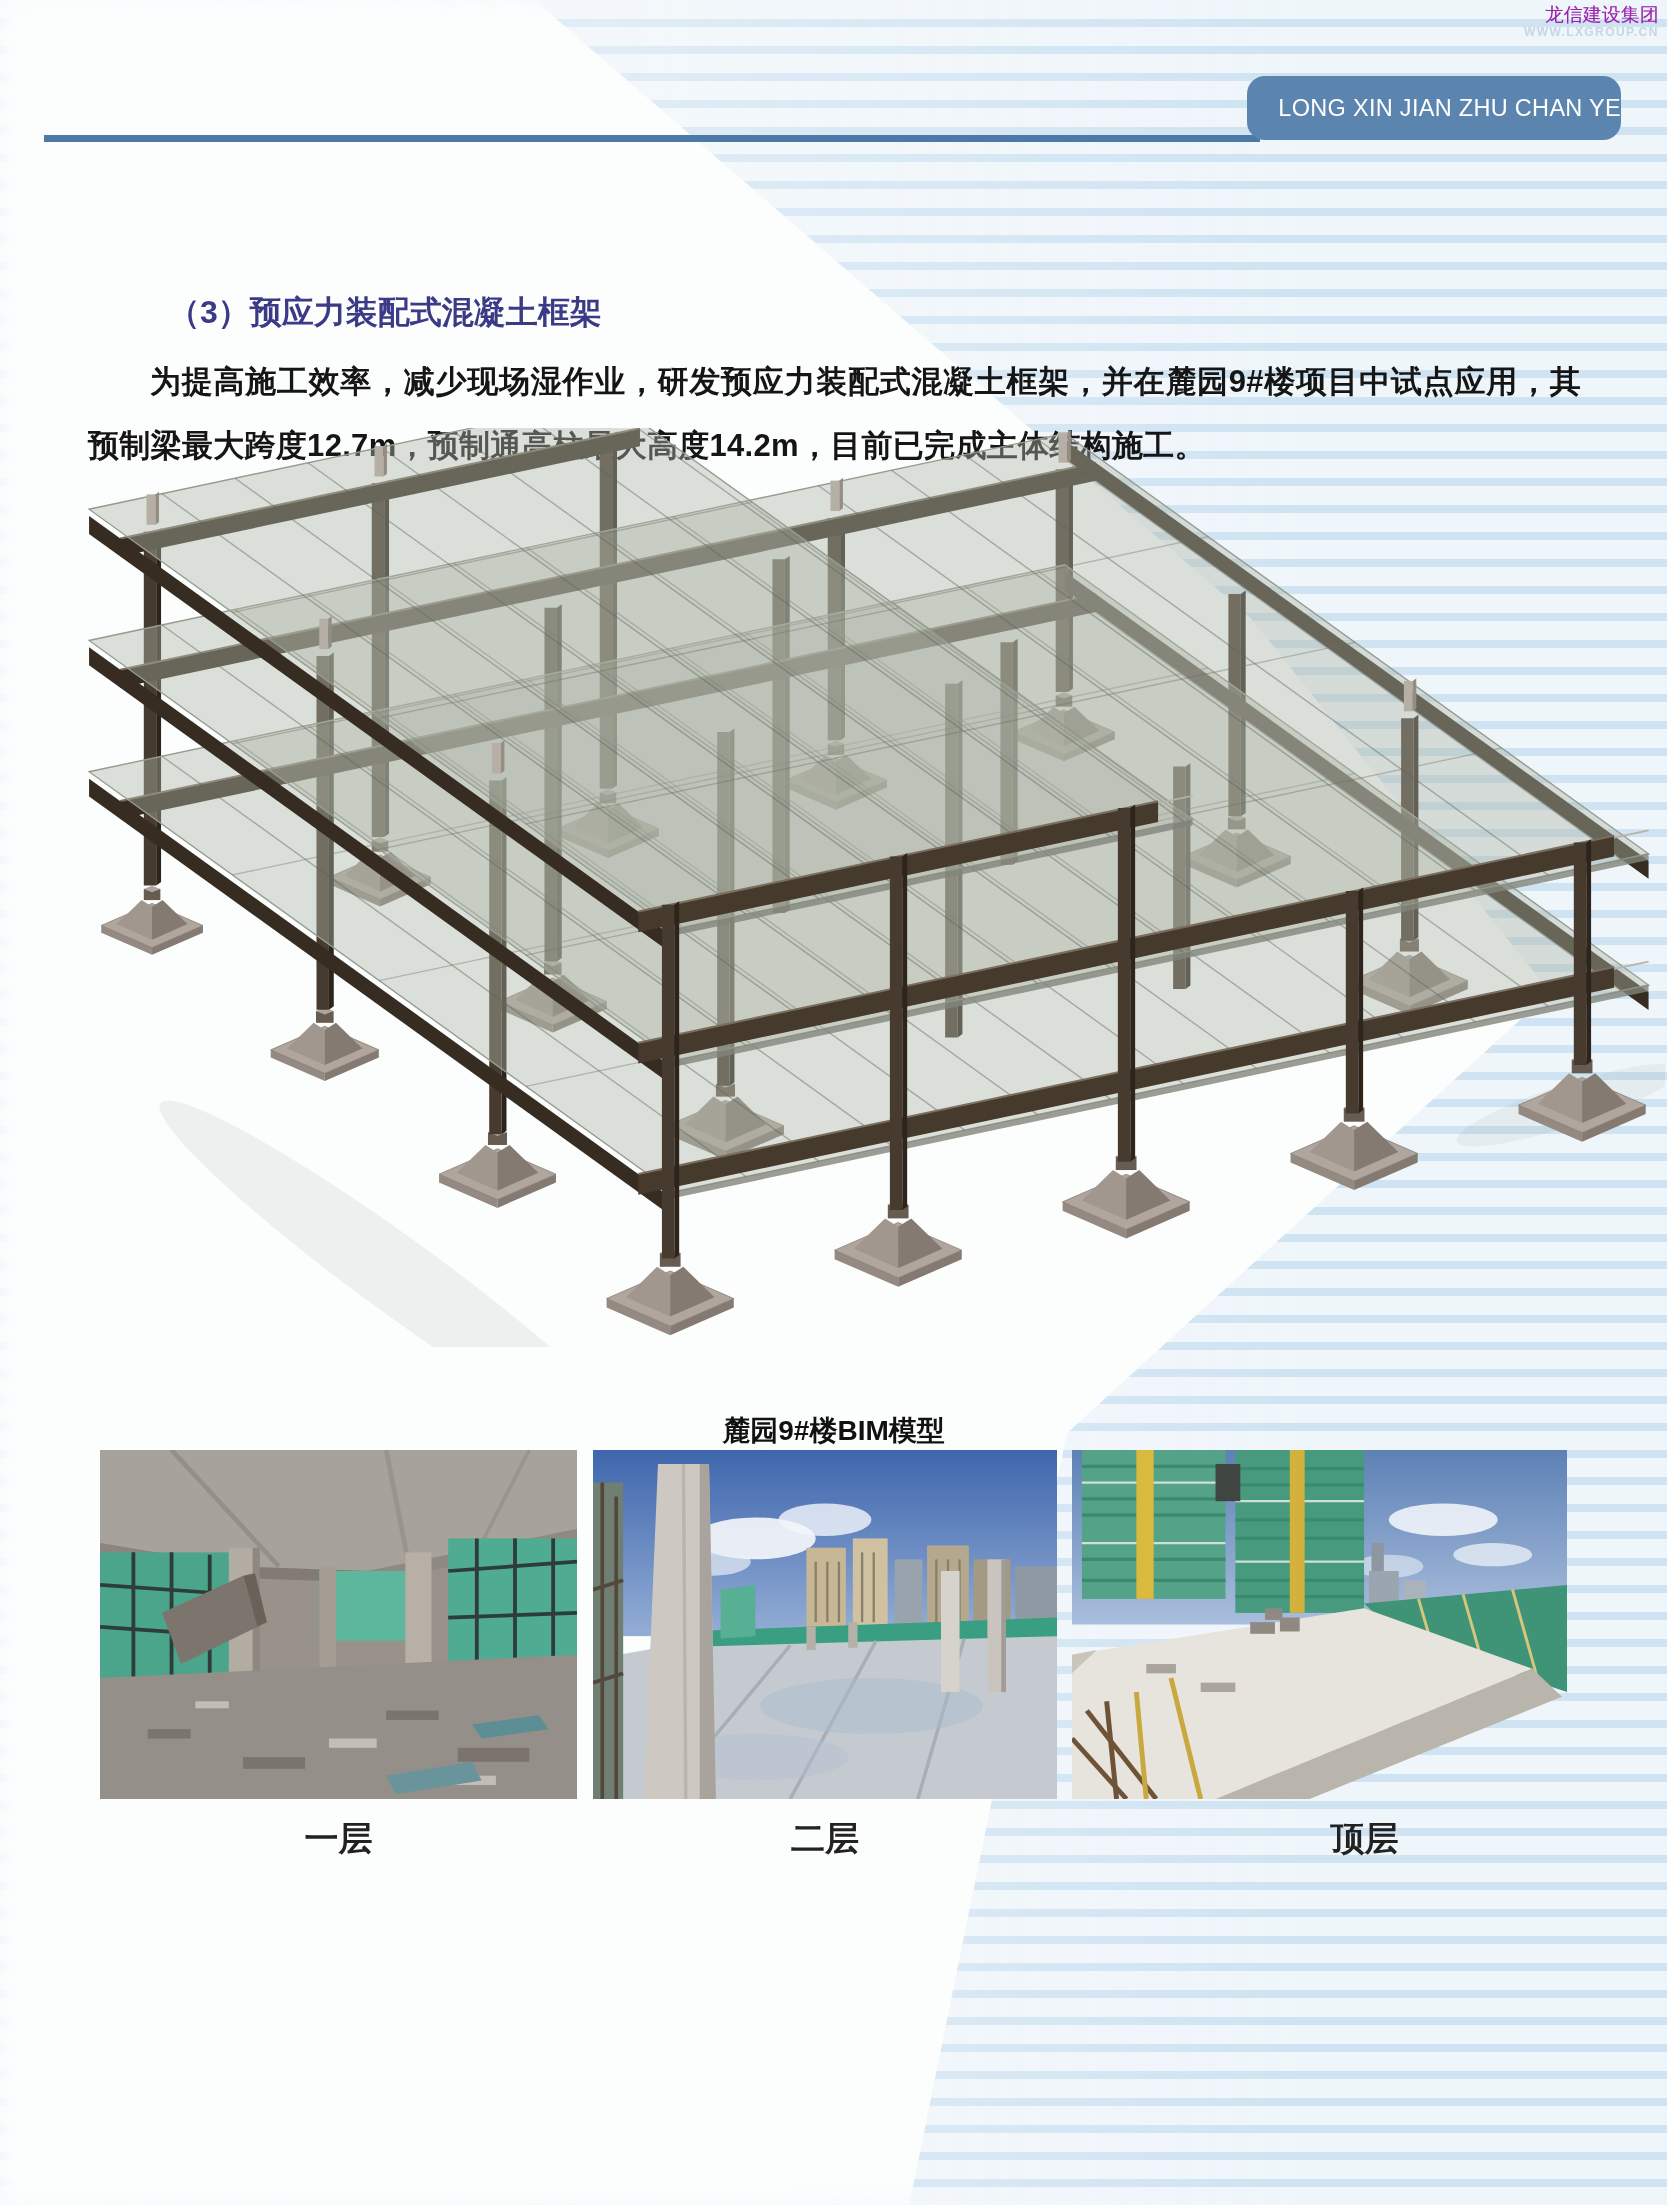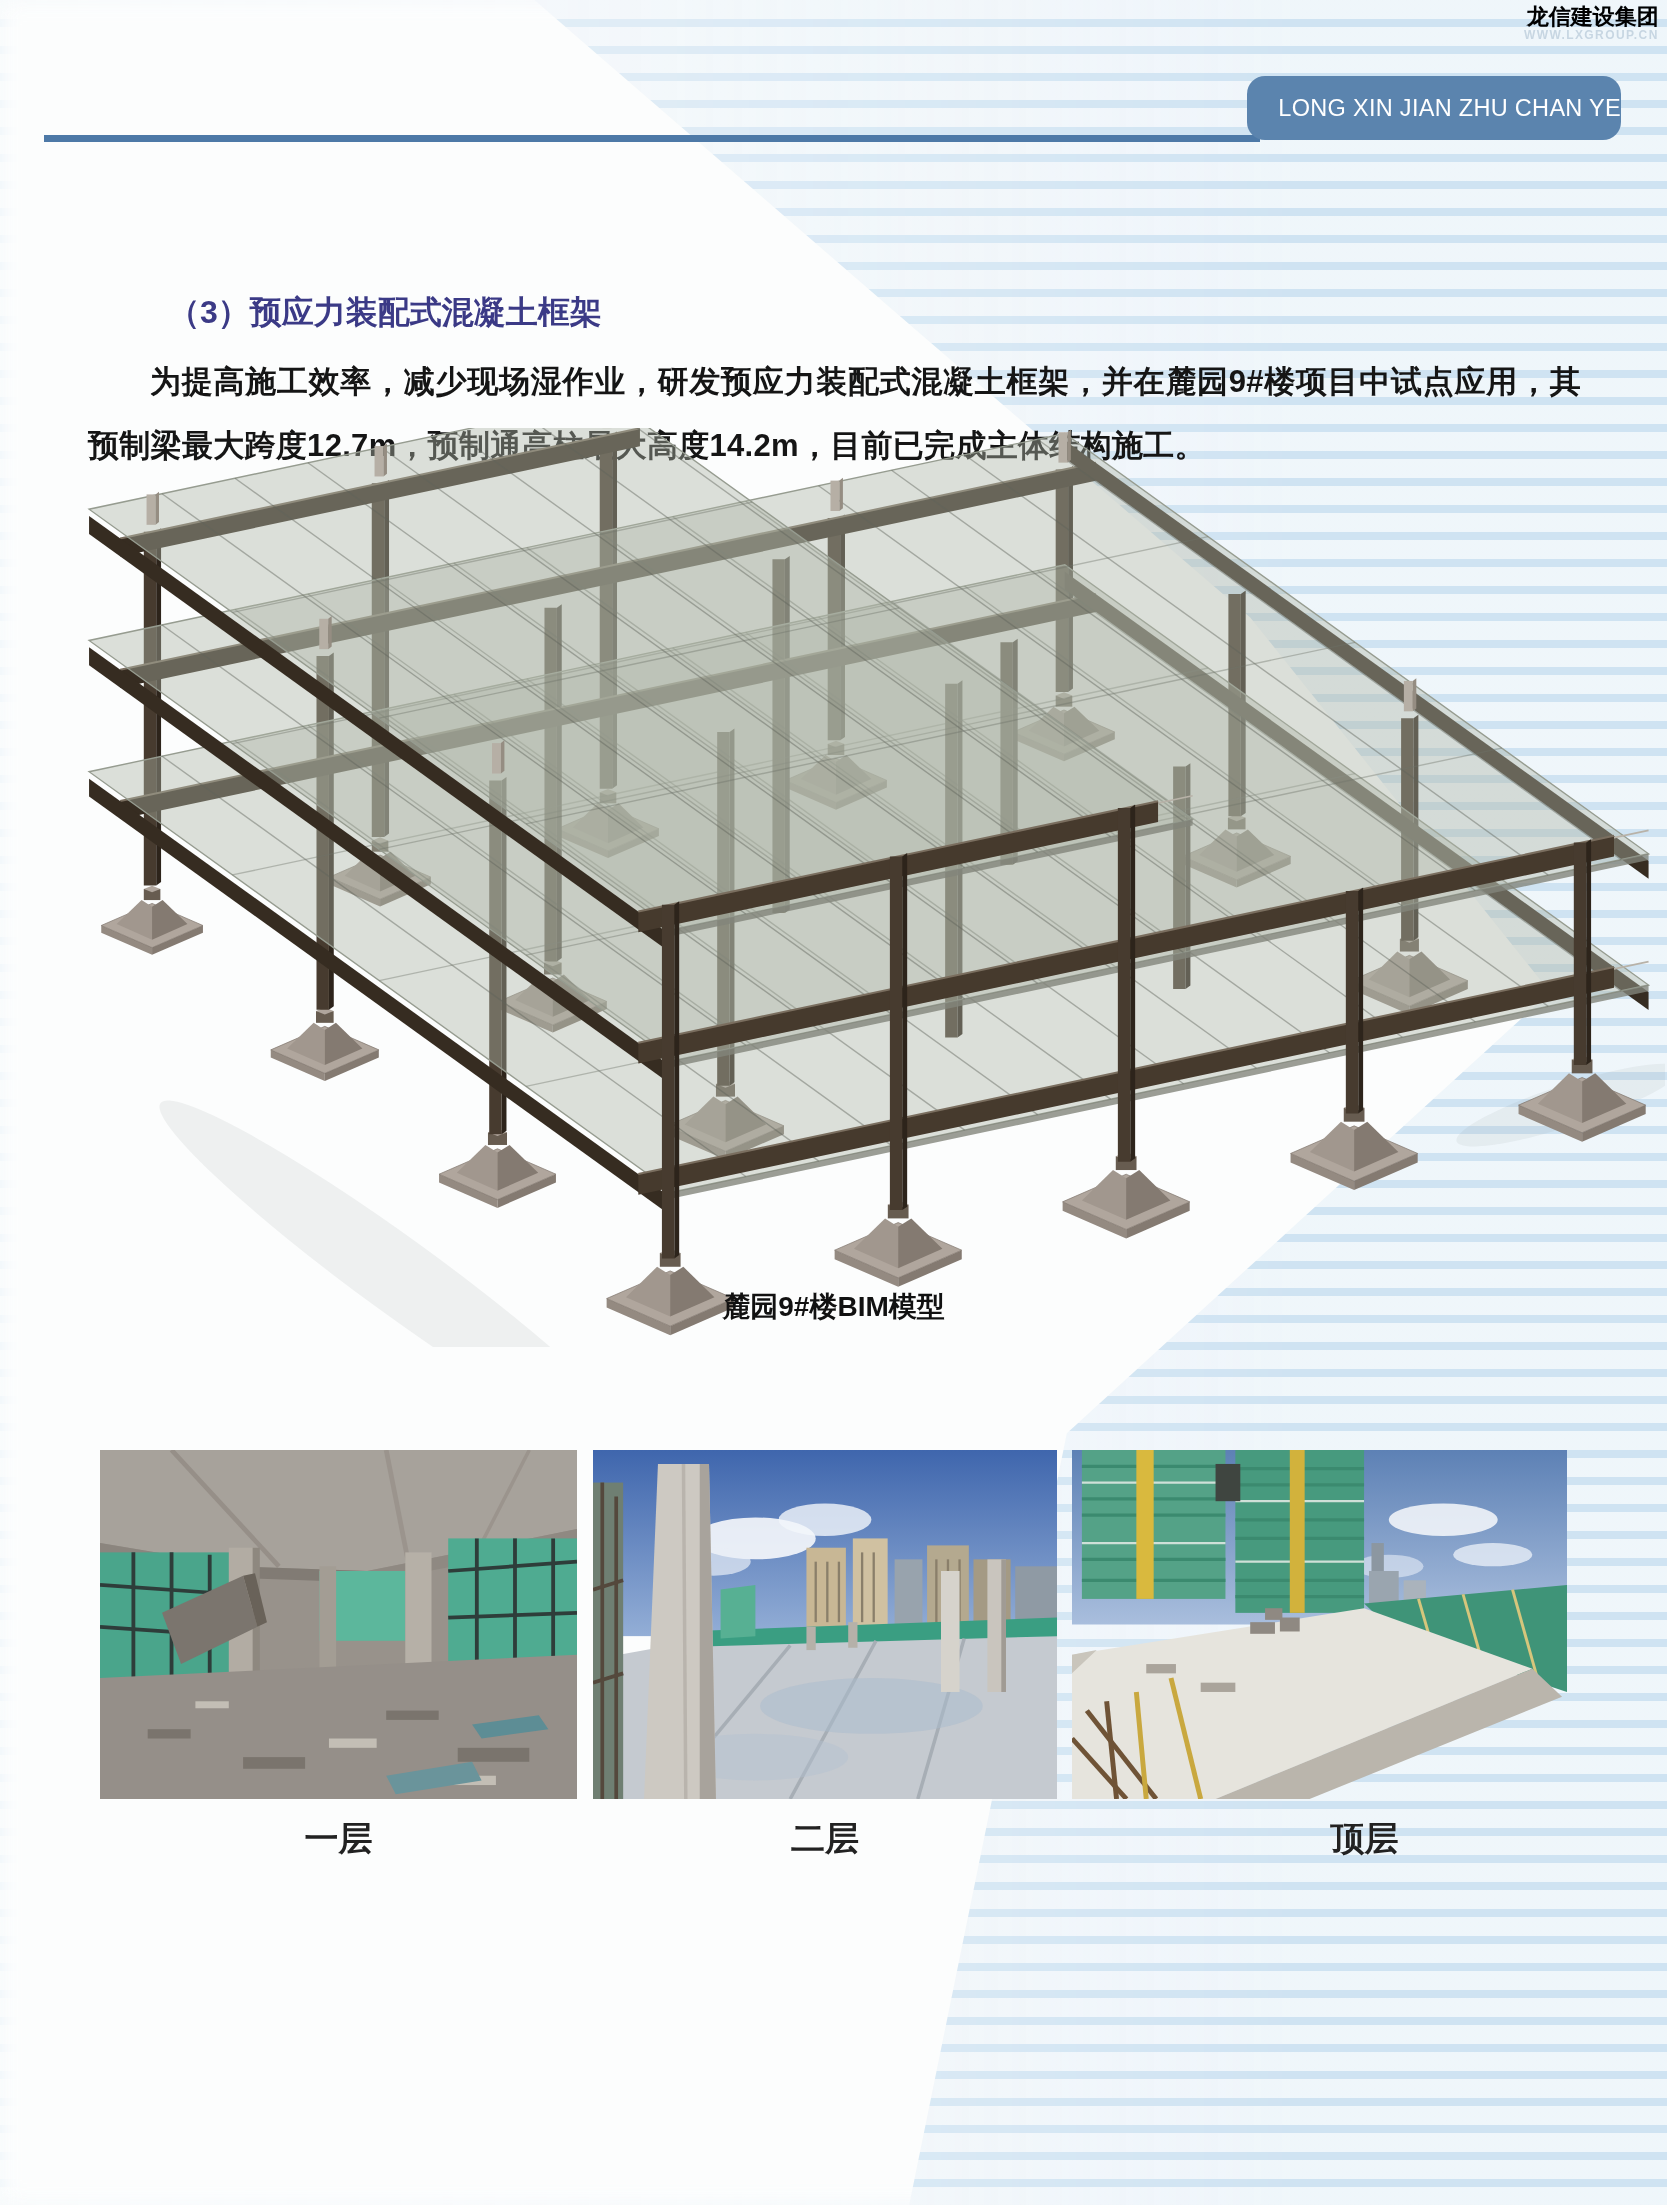--- a/index.html
+++ b/index.html
@@ -36,35 +36,35 @@
   .banner{
     position:absolute;left:1247px;top:76px;width:374px;height:64px;
     background:var(--banner,#5b84ae);
     border-radius:18px;
     color:#fff;font-size:23.5px;letter-spacing:0.3px;
     display:flex;align-items:center;justify-content:flex-end;
   }
   .watermark{
     position:absolute;right:8.3px;top:4.1px;text-align:right;line-height:1.15;
   }
-  .watermark .wm1{font-size:22px;font-weight:700;color:#000000;text-shadow:0 0 0.7px #aebfcc;}
+  .watermark .wm1{font-size:19px;font-weight:400;color:#a21caf;text-shadow:0 0 0.7px #aebfcc;}
   .watermark .wm2{font-size:12px;font-weight:700;color:#c7d6e2;letter-spacing:1.4px;}
   .heading{
     position:absolute;left:168px;top:264px;
     font-size:32px;font-weight:700;color:var(--heading,#3b3a86);
   }
   .para{
     position:absolute;left:88px;top:319px;width:1493px;
     font-size:31px;line-height:64px;font-weight:600;color:var(--text,#151515);
     text-indent:2em;letter-spacing:0.3px;text-align:justify;
   }
   .bim-figure{position:absolute;left:83px;top:428px;width:1582px;height:919px;}
   .bim-figure svg{width:100%;height:100%;display:block;}
   .bim-caption{
-    position:absolute;left:0;top:1288px;width:1667px;text-align:center;
+    position:absolute;left:0;top:1412px;width:1667px;text-align:center;
     font-size:28px;font-weight:700;color:#111;
   }
   .photo{position:absolute;top:1450px;height:349px;overflow:hidden;}
   .photo svg{width:100%;height:100%;display:block;}
   .photo-1{left:100px;width:477px;}
   .photo-2{left:593px;width:464px;}
   .photo-3{left:1072px;width:495px;}
   .photo-caption{
     position:absolute;top:1816px;text-align:center;
     font-size:34px;font-weight:700;color:#222;

